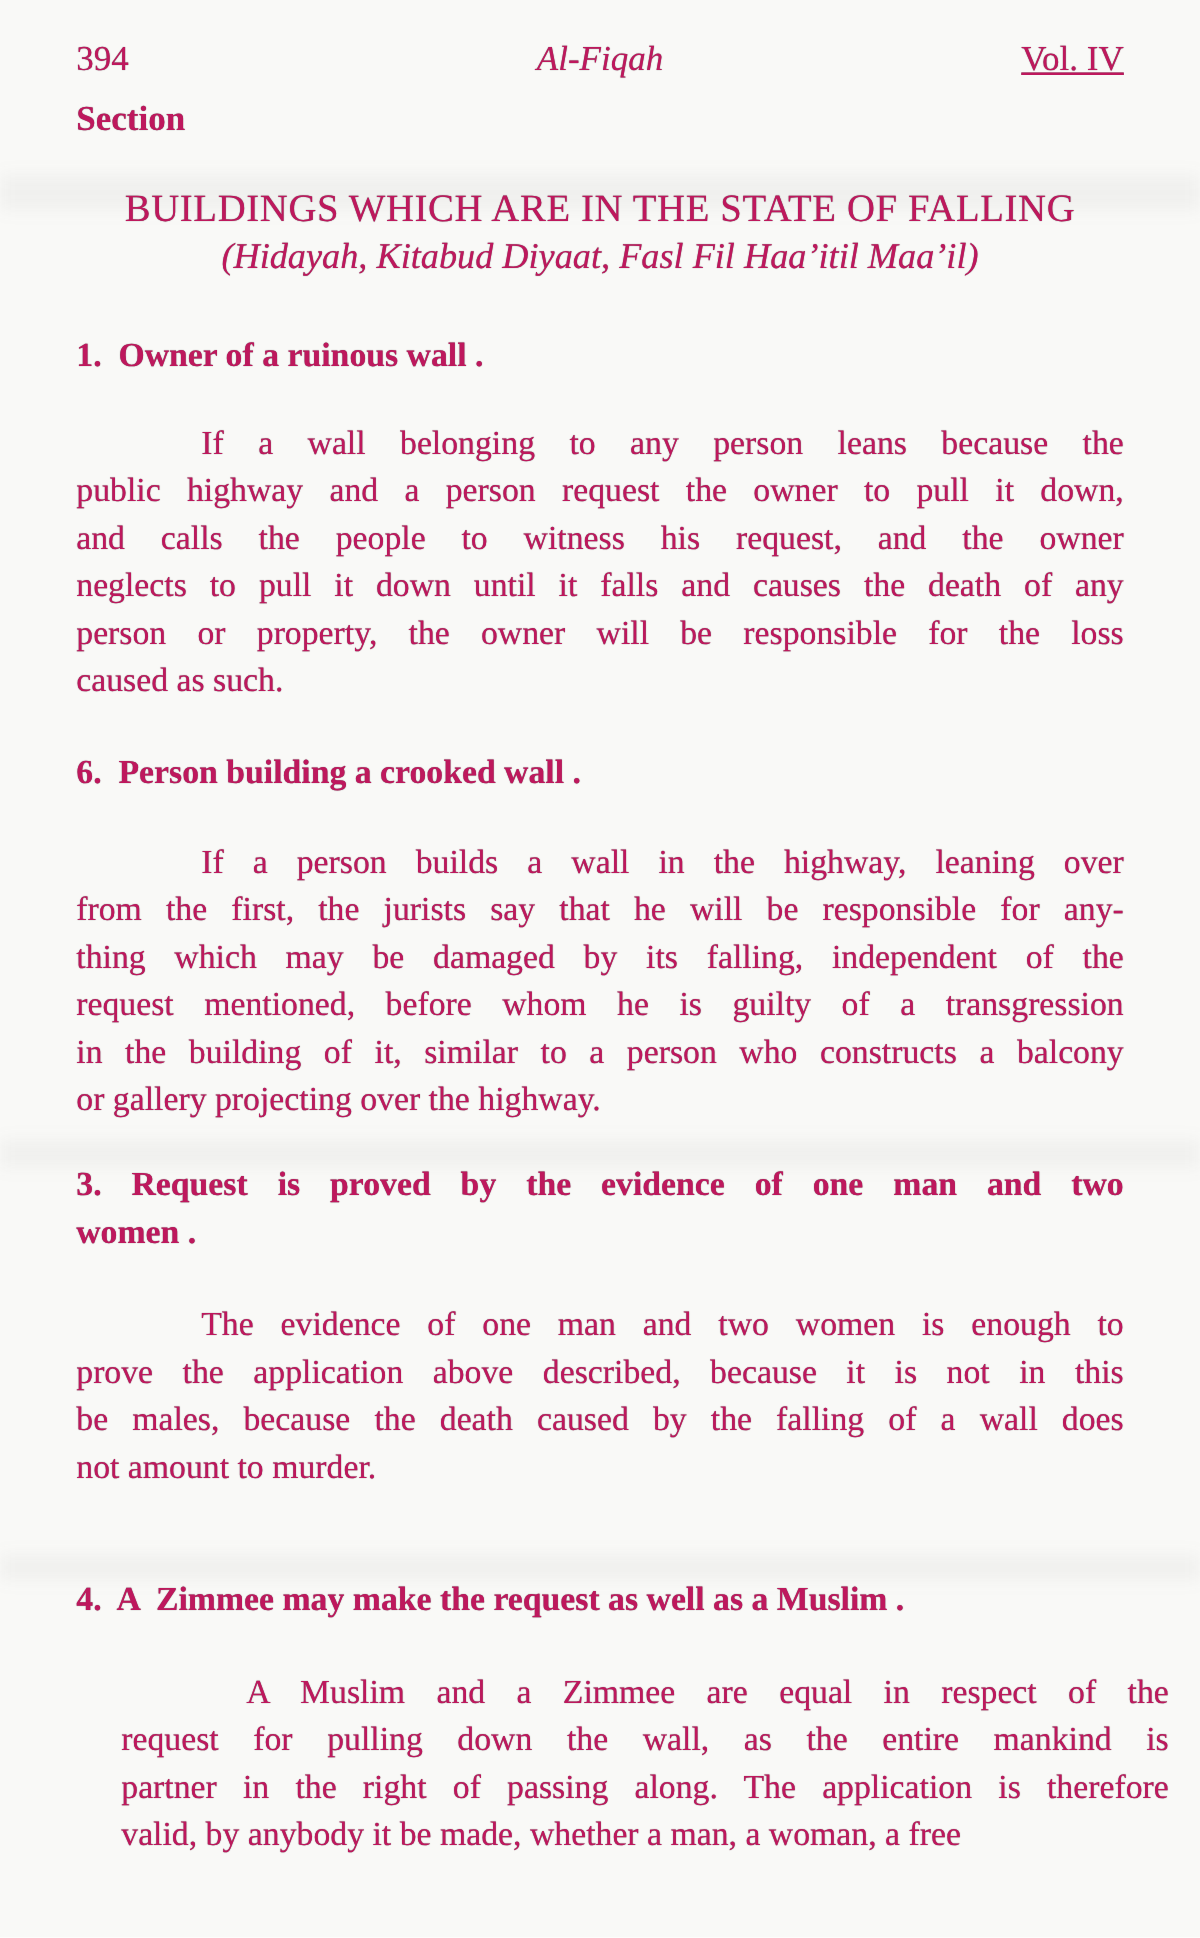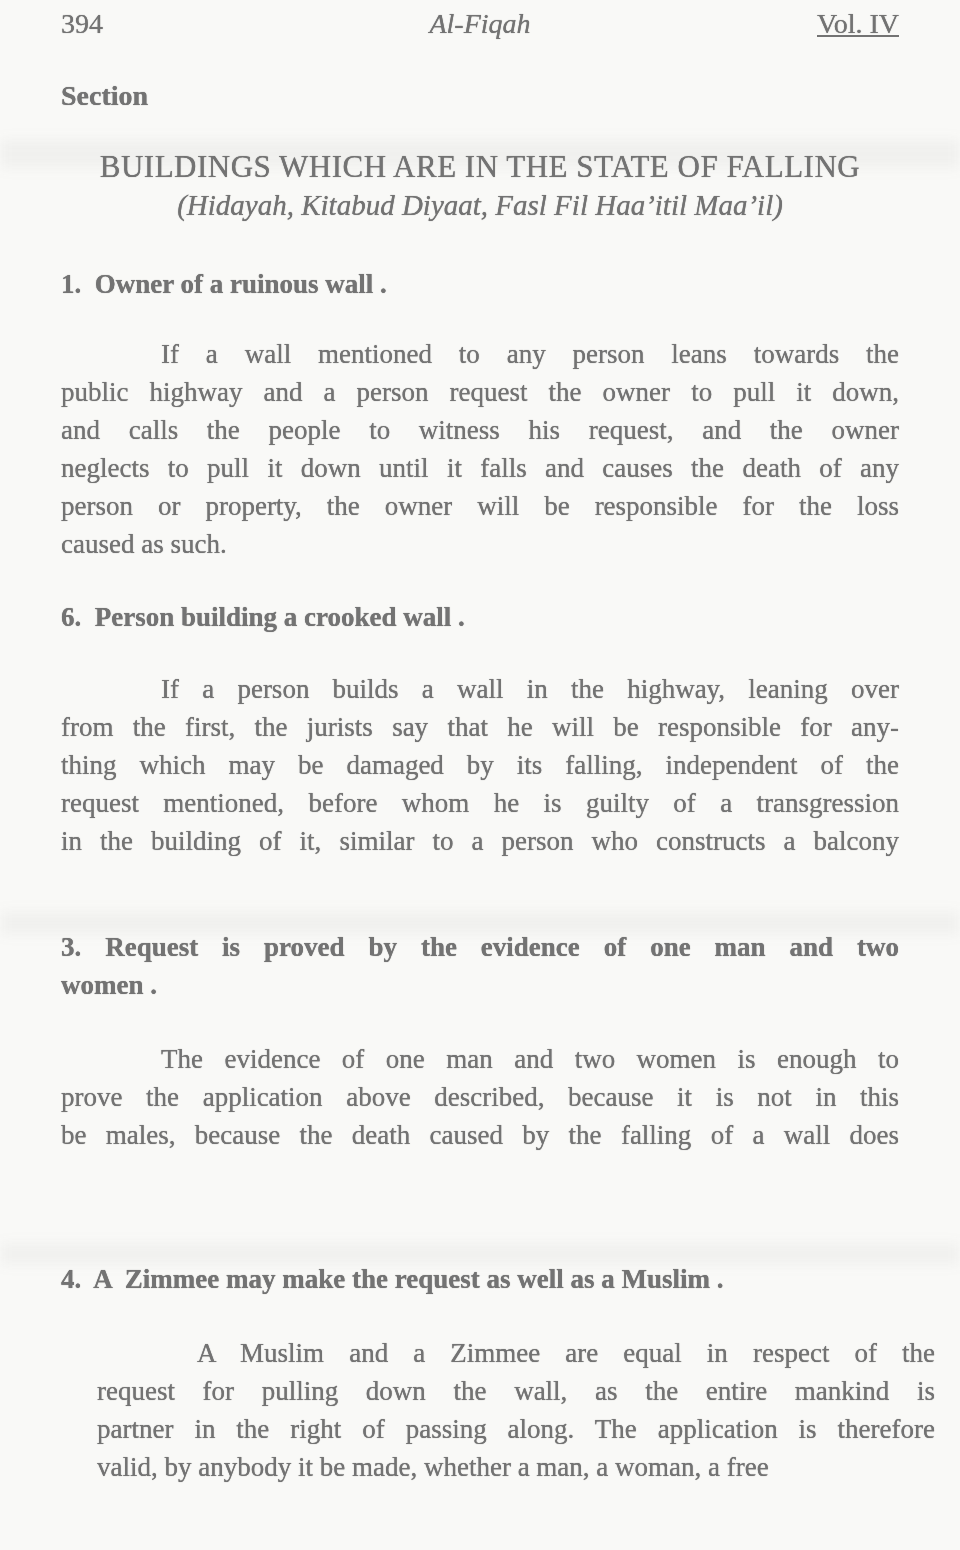--- a/index.html
+++ b/index.html
@@ -2,41 +2,41 @@
 <html><head>
 <meta charset="utf-8">
 <title>Al-Fiqah p.394</title>
 <style>
   html,body{margin:0;padding:0;background:#ffffff;}
   .page{
     position:relative;
     width:960px;height:1550px;
     background:#f9f9f7;
     font-family:"Liberation Serif","DejaVu Serif",serif;
-    color:#737373;
+    color:#be185d;
     overflow:hidden;
   }
   .page *{box-sizing:border-box;}
   .scan-smudge{
     position:absolute;left:0;width:100%;
     background:rgba(90,90,90,0.055);
     filter:blur(7px);
     pointer-events:none;
   }
   .blk{position:absolute;left:61px;width:838px;}
   .fuzz{text-shadow:0 0 0.8px rgba(25,25,25,0.65);}
   
   .running-head{
     top:8px;
     display:flex;align-items:baseline;
     font-size:28px;line-height:32px;
   }
   .running-head .side{flex:1 1 0;}
   .running-head .right{text-align:right;text-decoration:underline;}
-  .running-head .mid{flex:0 0 auto;font-style:italic;}
+  .running-head .mid{flex:0 0 auto;font-style:italic;margin-top:24px;}
   
   .section-label{
     top:80px;text-align:left;
     font-weight:bold;font-size:28px;line-height:32px;
   }
   .chapter-title{top:148px;text-align:center;line-height:38px;}
   .chapter-title .t1{font-size:31px;letter-spacing:0.5px;}
   .chapter-title .t2{font-size:29px;font-style:italic;}
   
   .heading{font-weight:bold;font-size:27px;line-height:38px;}
@@ -67,47 +67,49 @@
 
   <div class="blk chapter-title fuzz">
     <div class="t1">BUILDINGS WHICH ARE IN THE STATE OF FALLING</div>
     <div class="t2">(Hidayah, Kitabud Diyaat, Fasl Fil Haa’itil Maa’il)</div>
   </div>
 
   <div class="blk heading fuzz" style="top:265px;">
     <div class="hplain">1.  Owner of a ruinous wall .</div>
   </div>
   <div class="blk para fuzz" style="top:335px;">
-    <div class="jline first">If a wall mentioned to any person leans towards the</div>
+    <div class="jline first">If a wall belonging to any person leans because the</div>
     <div class="jline">public highway and a person request the owner to pull it down,</div>
     <div class="jline">and calls the people to witness his request, and the owner</div>
     <div class="jline">neglects to pull it down until it falls and causes the death of any</div>
     <div class="jline">person or property, the owner will be responsible for the loss</div>
     <div class="jline last">caused as such.</div>
   </div>
 
   <div class="blk heading fuzz" style="top:598px;">
     <div class="hplain">6.  Person building a crooked wall .</div>
   </div>
   <div class="blk para fuzz" style="top:670px;">
     <div class="jline first">If a person builds a wall in the highway, leaning over</div>
     <div class="jline">from the first, the jurists say that he will be responsible for any-</div>
     <div class="jline">thing which may be damaged by its falling, independent of the</div>
     <div class="jline">request mentioned, before whom he is guilty of a transgression</div>
     <div class="jline">in the building of it, similar to a person who constructs a balcony</div>
+    <div class="jline last">or gallery projecting over the highway.</div>
   </div>
 
   <div class="blk heading fuzz" style="top:928px;">
     <div class="hjust">3.   Request is proved by the evidence of one man and two</div>
     <div class="hplain">women .</div>
   </div>
   <div class="blk para fuzz" style="top:1040px;">
     <div class="jline first">The evidence of one man and two women is enough to</div>
     <div class="jline">prove the application above described, because it is not in this</div>
     <div class="jline">be males, because the death caused by the falling of a wall does</div>
+    <div class="jline last">not amount to murder.</div>
   </div>
 
   <div class="blk heading fuzz" style="top:1260px;">
     <div class="hplain">4.  A  Zimmee may make the request as well as a Muslim .</div>
   </div>
   <div class="blk para fuzz" style="top:1334px;margin-left:36px;">
     <div class="jline first">A Muslim and a Zimmee are equal in respect of the</div>
     <div class="jline">request for pulling down the wall, as the entire mankind is</div>
     <div class="jline">partner in the right of passing along. The application is therefore</div>
     <div class="jline last">valid, by anybody it be made, whether a man, a woman, a free</div>

